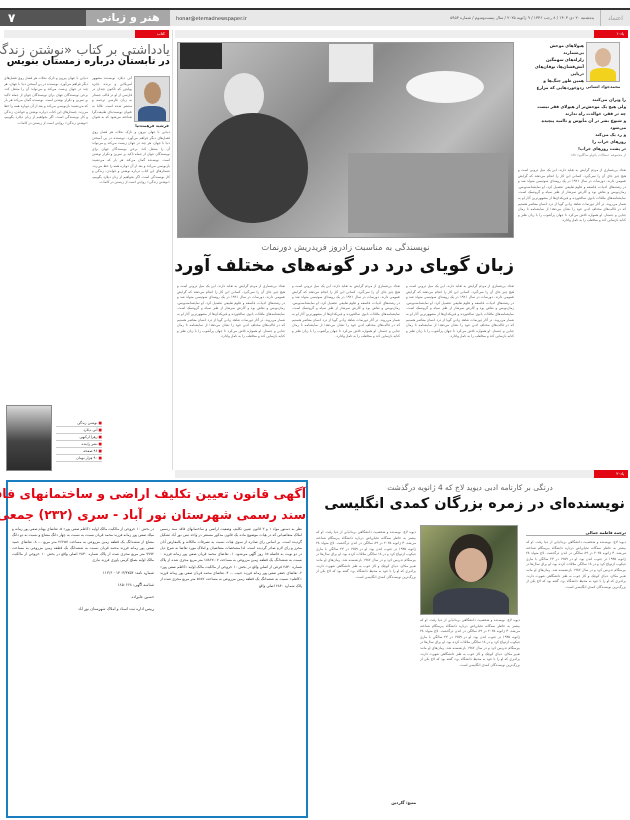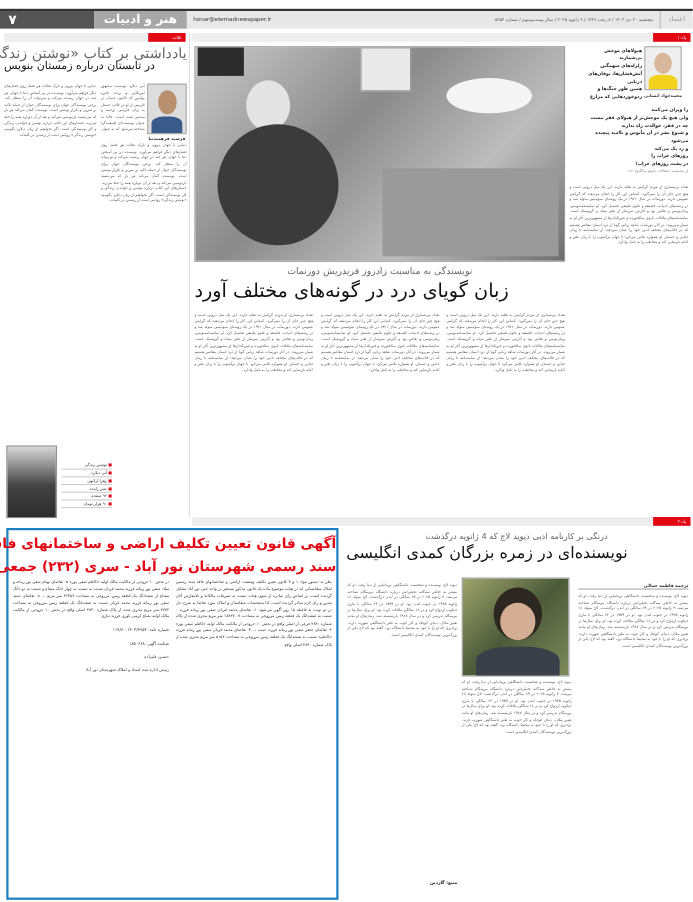--- a/index.html
+++ b/index.html
@@ -10,21 +10,21 @@
 .pgnum{width:86px;background:#555;color:#fff;font-weight:bold;font-size:12px;padding-left:8px;line-height:16px}
 .section{width:84px;background:#a7a7a7;color:#fff;font-weight:bold;font-size:11px;text-align:center;line-height:16px;direction:rtl}
 .email{flex:1;font-size:5px;line-height:16px;padding-left:6px;color:#333}
 .date{font-size:4px;line-height:16px;padding-right:6px;color:#555;direction:rtl}
 .logo{width:30px;font-size:6px;line-height:16px;color:#999;text-align:center;border-left:1px solid #bbb}
 .tagbar{position:absolute;height:8px;background:#eee}
 .tag{position:absolute;top:0;right:0;height:8px;background:#e30613;color:#fff;font-size:4px;line-height:8px;padding:0 4px;min-width:34px;text-align:right}
 .col{position:absolute;font-size:3.4px;line-height:5.6px;color:#555;text-align:justify;overflow:hidden}
 .vline{position:absolute;width:1px;background:#ddd}
 .kicker{position:absolute;text-align:center;color:#666;font-size:9px;white-space:nowrap}
-.headline{position:absolute;text-align:left;color:#111;font-weight:normal;white-space:nowrap}
+.headline{position:absolute;text-align:right;color:#111;font-weight:bold;white-space:nowrap}
 .photo{position:absolute;background:linear-gradient(135deg,#c9c9c9,#8a8a8a 40%,#bdbdbd 70%,#6d6d6d);border:1px solid #999;overflow:hidden}
 .photo .shape{position:absolute;border-radius:50%}
 .portrait{position:absolute;border:1px solid #aaa;background:#ddd;overflow:hidden}
 .portrait .face{position:absolute;left:25%;top:12%;width:50%;height:50%;border-radius:50%;background:#c9a98a}
 .portrait .body{position:absolute;left:10%;bottom:0;width:80%;height:35%;border-radius:40% 40% 0 0}
 .caption{position:absolute;font-size:4px;color:#333;text-align:center;font-weight:bold}
 .poem{position:absolute;font-size:4.2px;line-height:7px;color:#222;font-weight:bold;text-align:right}
 .ad{position:absolute;left:6px;top:480px;width:302px;height:338px;border:2px solid #1a7fc1;background:#fff}
 .ad-title{color:#e30613;font-weight:bold;text-align:center;font-size:12.5px;line-height:18px;margin-top:3px;white-space:nowrap}
 .ad-cols{position:absolute;top:44px;left:4px;right:4px;bottom:4px;display:flex;gap:6px}
@@ -36,21 +36,21 @@
 .bookcover{position:absolute;background:linear-gradient(#d8d8d8,#444 55%,#2c2c2c);border:1px solid #888}
 .source{position:absolute;font-size:4px;font-weight:bold;color:#222}
 .byline{position:absolute;font-size:4px;font-weight:bold;color:#222;border-bottom:1px solid #aaa}
 </style>
 </head>
 <body>
 
 <div class="topline"></div>
 <div class="header">
   <div class="pgnum">۷</div>
-  <div class="section">هنر و ادبیات</div>
+  <div class="section">هنر و زبانی</div>
   <div class="email">honar@etemadnewspaper.ir</div>
   <div class="date">پنجشنبه ۲۰ دی ۱۴۰۳ / ۸ رجب ۱۴۴۶ / ۹ ژانویه ۲۰۲۵ / سال بیست‌وسوم / شماره ۵۹۵۴</div>
   <div class="logo">اعتماد</div>
 </div>
 
 <div class="tagbar" style="left:4px;top:30px;width:165px">
   <div class="tag">کتاب</div>
 </div>
 <div class="tagbar" style="left:175px;top:30px;width:453px">
   <div class="tag">یاد-۱</div>

